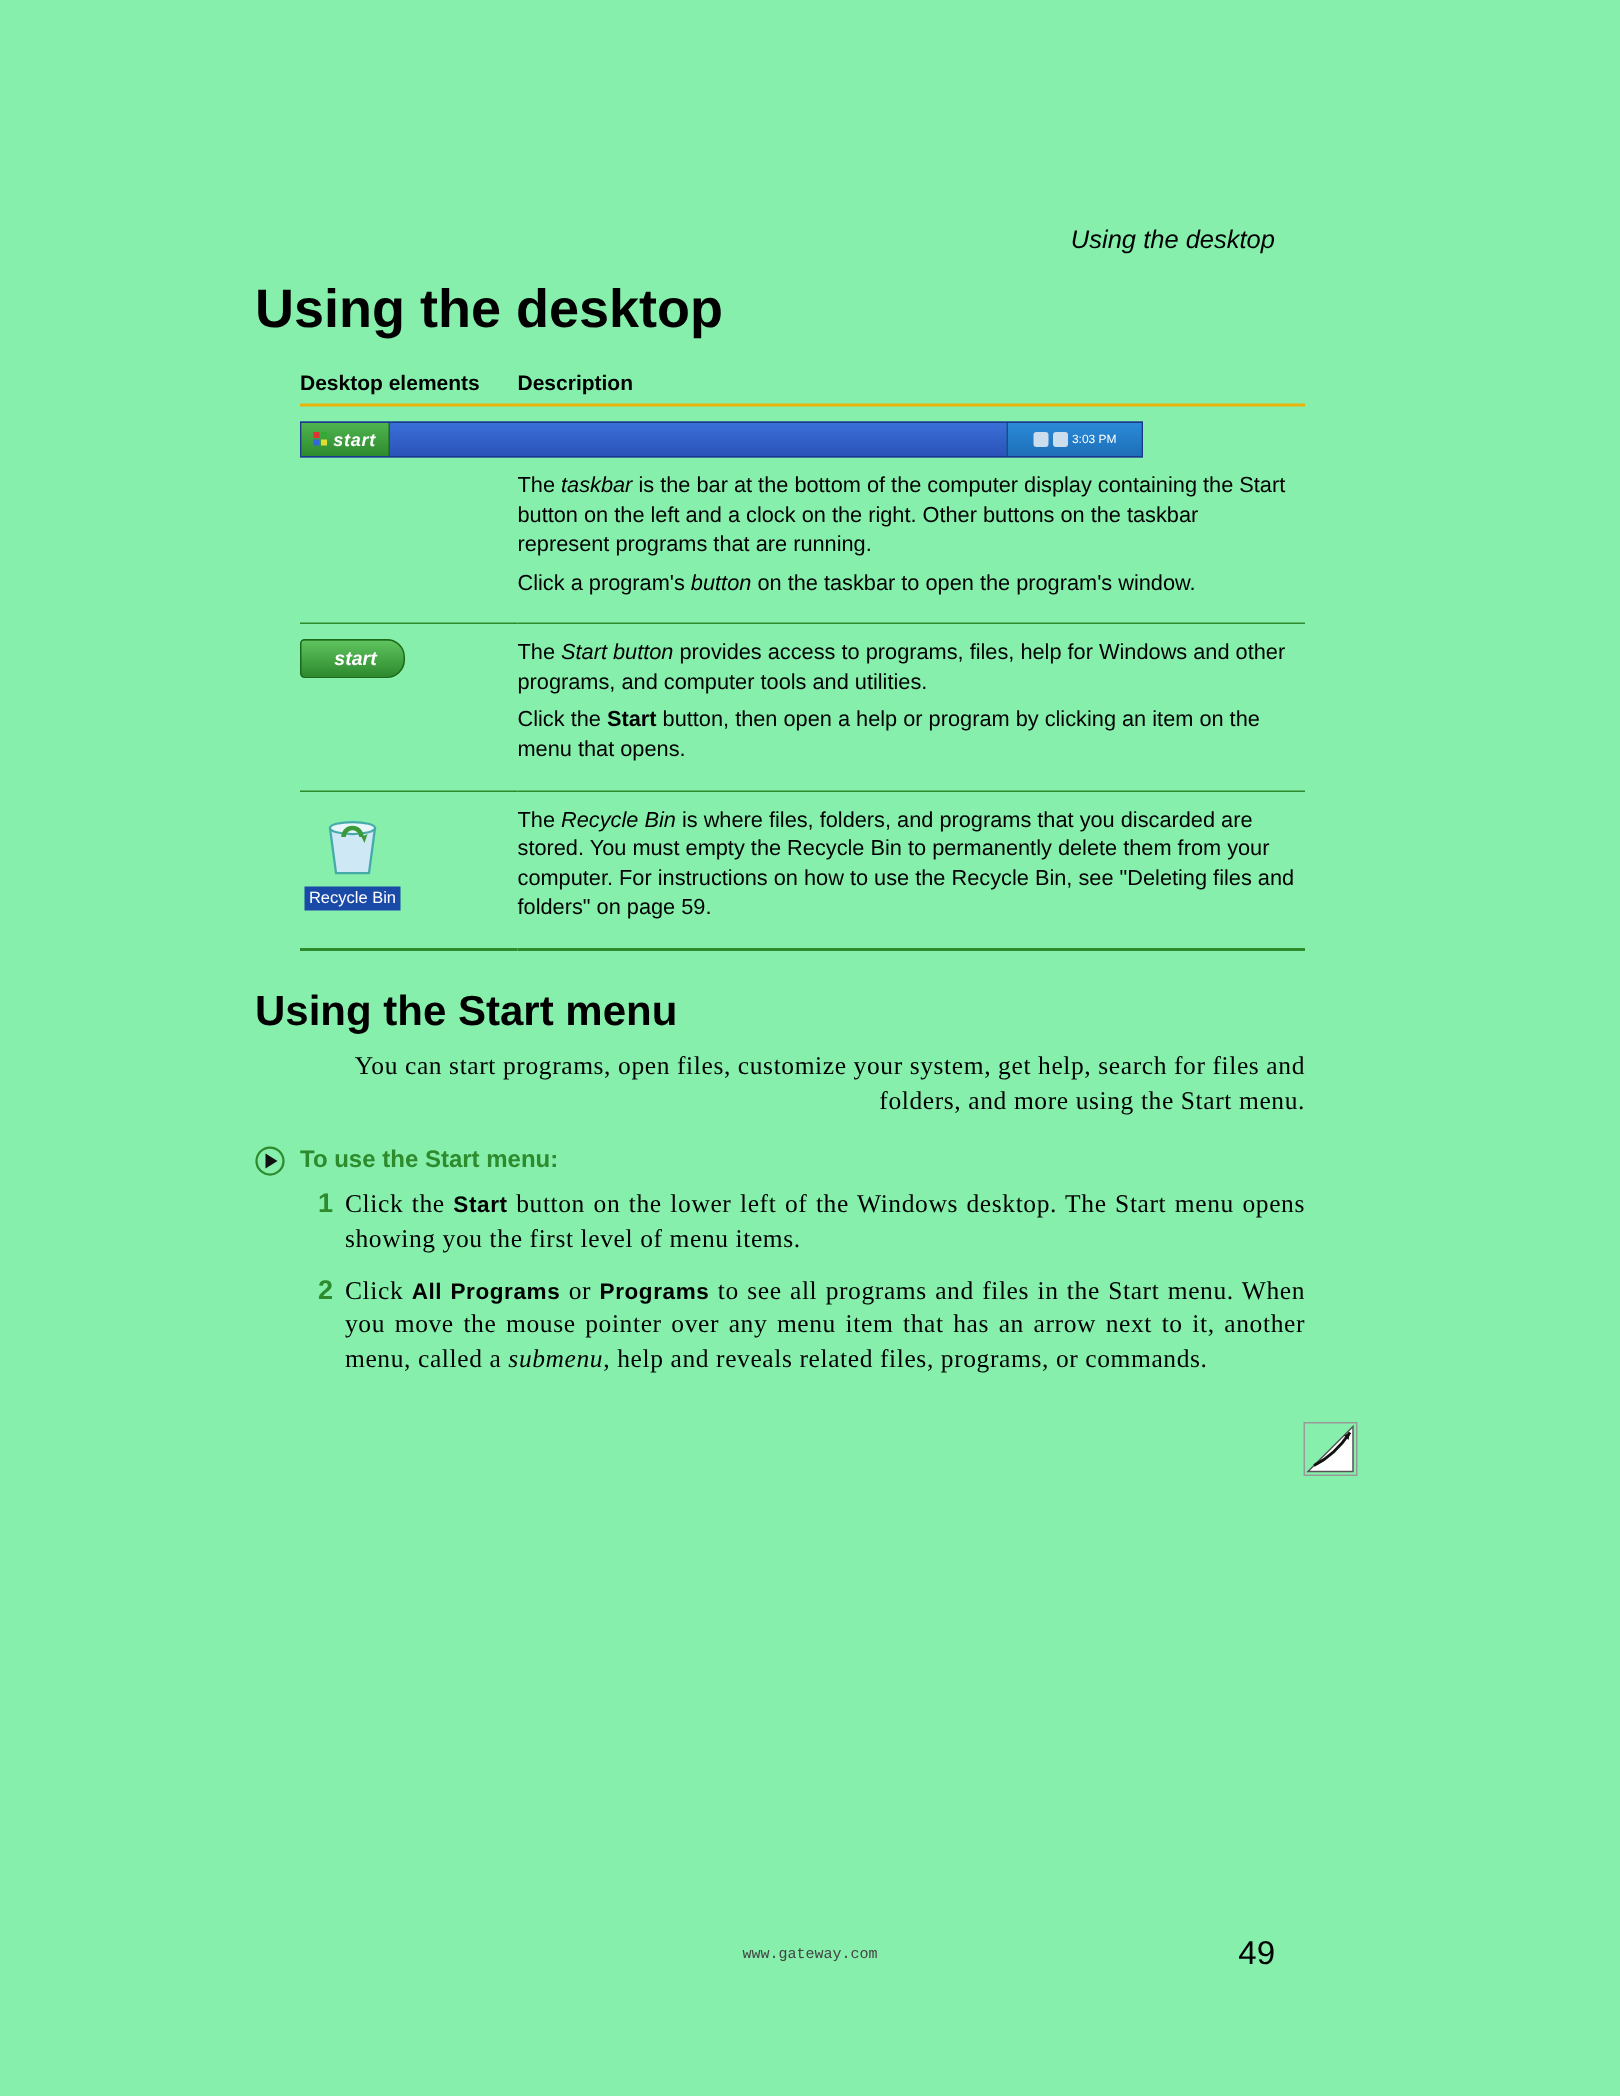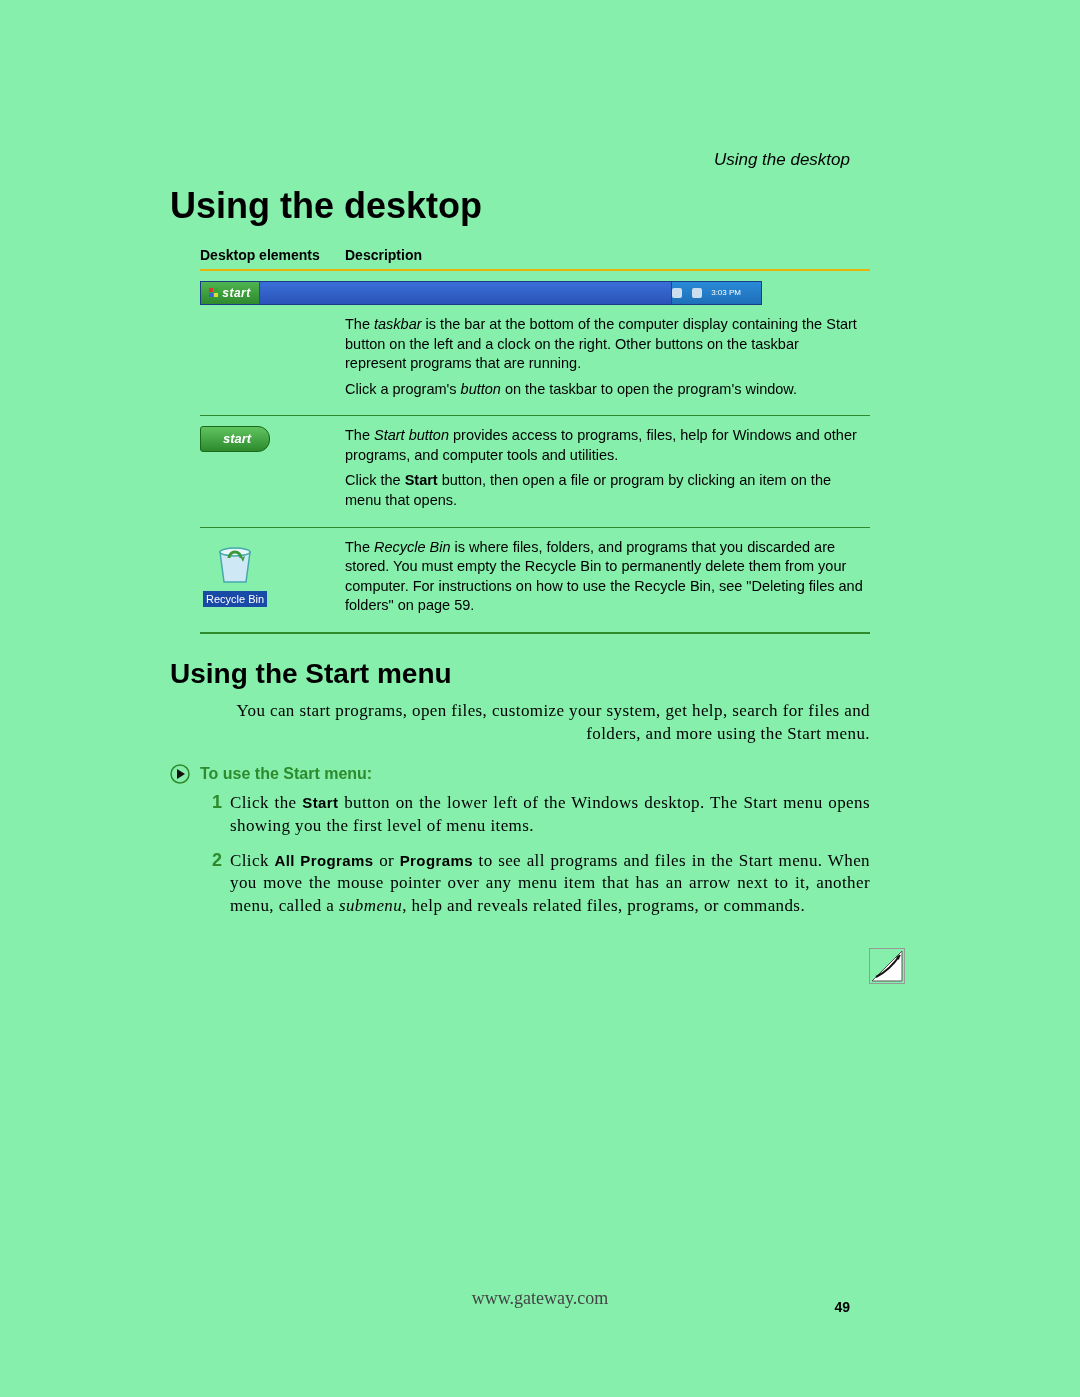--- a/index.html
+++ b/index.html
@@ -107,22 +107,22 @@
       linear-gradient(#36d,#36d) 0 5px/4px 4px no-repeat,
       linear-gradient(#dd3,#dd3) 5px 5px/4px 4px no-repeat;
   }
   .tb-tray {
     position: absolute; right: 0; top: 0;
     height: 100%; width: 90px;
     background: linear-gradient(#2a8ad8, #1e6fb8);
     border-left: 1px solid #1a4a88;
     color: #fff;
     font-size: 8px;
-    display: flex; align-items: center; justify-content: space-between;
-    padding-right: 20px; box-sizing: border-box; margin-left: 44px;
+    display: flex; align-items: center; justify-content: center;
+    padding-right: 0; box-sizing: border-box; margin-left: 44px;
   }
   .tray-icon {
     width: 10px; height: 10px; background: #cde; margin-right: 3px;
     border-radius: 2px;
   }
 
   
   .start-button-graphic {
     width: 68px; height: 24px;
     background: linear-gradient(#5fc45f, #2d8a2d);
@@ -219,31 +219,31 @@
     border: 1px solid #999;
   }
   .corner-deco svg { width: 100%; height: 100%; }
 
   
   .footer-url {
     position: absolute;
     bottom: 88px;
     width: 100%;
     text-align: center;
-    font-family: Liberation Serif, serif;
-    font-size: 18px;
+    font-family: Liberation Mono, monospace;
+    font-size: 10px;
     color: #444;
   }
   .footer-pagenum {
     position: absolute;
     bottom: 82px;
     right: 230px;
     font-family: Arial, Helvetica, sans-serif;
-    font-weight: bold;
-    font-size: 14px;
+    font-weight: normal;
+    font-size: 22px;
   }
 </style>
 </head>
 <body>
 
 <div class="page">
 
   <div class="running-head">Using the desktop</div>
 
   <div class="content">
@@ -290,21 +290,21 @@
           <div class="start-button-graphic">
             <span class="winflag"></span>
             <span>start</span>
           </div>
         </td>
         <td class="desc">
           <p>
             <span>The </span><span class="italic">Start button</span><span> provides access to programs, files, help for Windows and other programs, and computer tools and utilities.</span>
           </p>
           <p>
-            <span>Click the </span><span class="bold">Start</span><span> button, then open a file or program by clicking an item on the menu that opens.</span>
+            <span>Click the </span><span class="bold">Start</span><span> button, then open a help or program by clicking an item on the menu that opens.</span>
           </p>
         </td>
       </tr>
 
       <tr class="last">
         <td>
           <div class="recycle-bin-graphic">
             <div class="bin-icon">
               <svg viewBox="0 0 46 46">
                 <path d="M8 12 L38 12 L34 42 L12 42 Z" fill="#cfe8f5" stroke="#4aa" stroke-width="1.5"></path>

